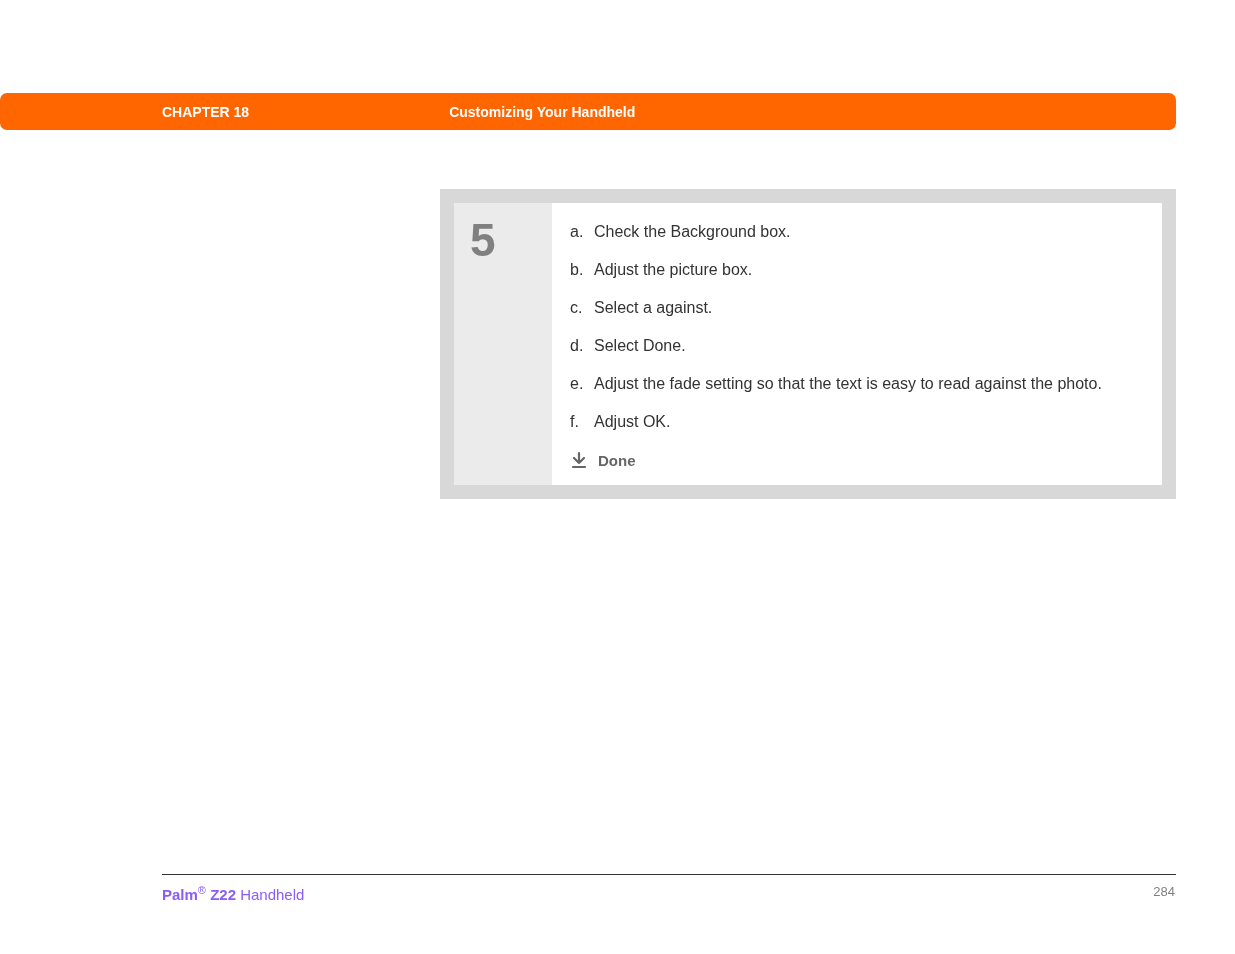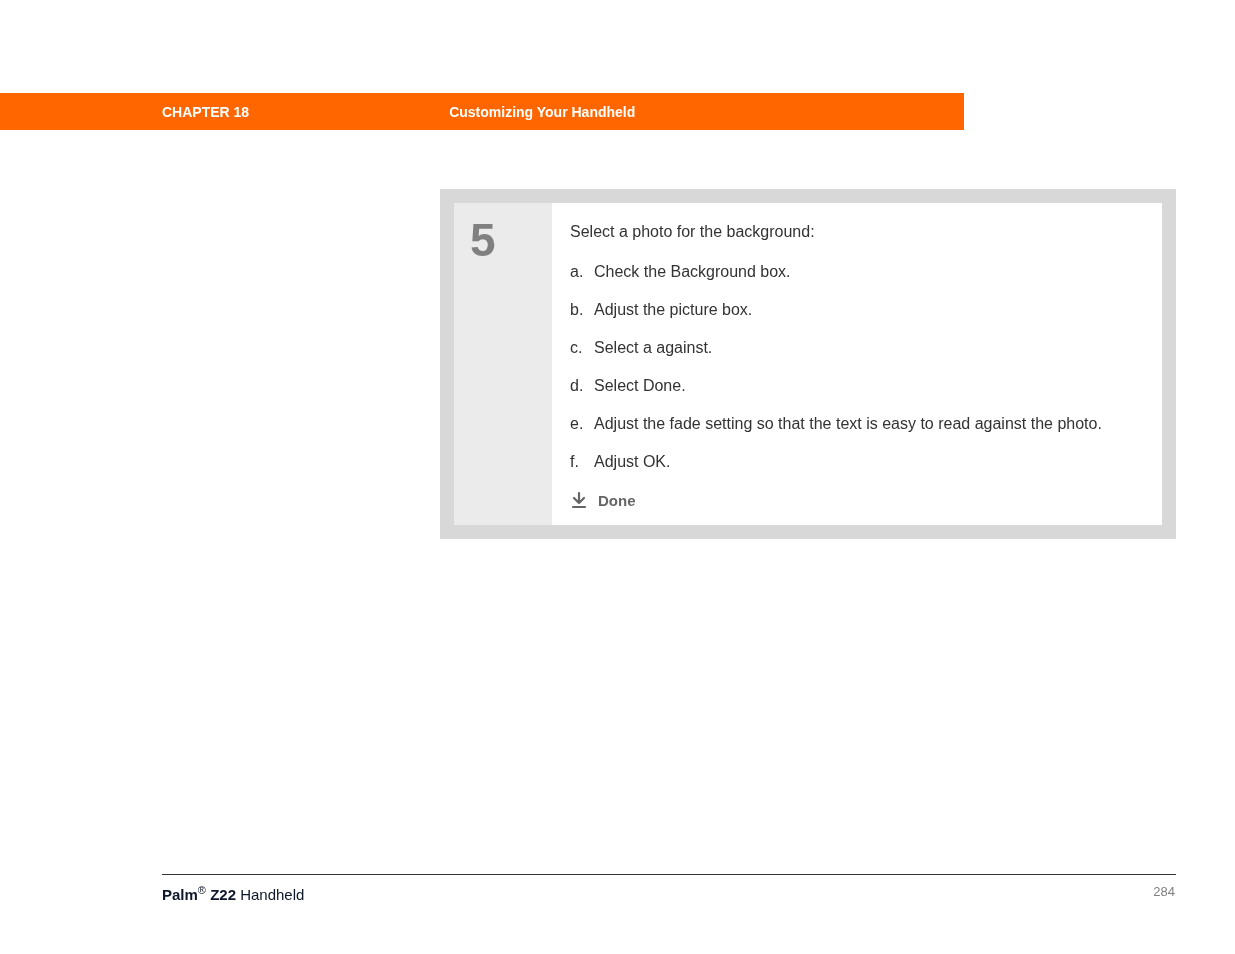--- a/index.html
+++ b/index.html
@@ -11,25 +11,26 @@
       font-family: Arial, Helvetica, sans-serif;
       background: #ffffff;
       width: 1235px;
       height: 954px;
       position: relative;
     }
     .header-bar {
       position: absolute;
       top: 93px;
       left: 0;
-      width: 964px;
+      width: 1176px;
       height: 37px;
       background: #ff6600;
       display: flex;
       align-items: center;
+      border-radius: 7px;
     }
     .chapter-label {
       color: #ffffff;
       font-weight: bold;
       font-size: 14px;
       margin-left: 162px;
     }
     .section-title {
       color: #ffffff;
       font-weight: bold;
@@ -104,21 +105,21 @@
       left: 162px;
       width: 1014px;
       height: 1px;
       background: #333333;
     }
     .footer-left {
       position: absolute;
       top: 884px;
       left: 162px;
       font-size: 15px;
-      color: #0f172a;
+      color: #8b5cf6;
     }
     .footer-left .brand {
       font-weight: bold;
     }
     .footer-left .reg {
       font-size: 11px;
       vertical-align: super;
     }
     .footer-right {
       position: absolute;
@@ -135,21 +136,20 @@
   <span class="chapter-label">CHAPTER 18</span>
   <span class="section-title">Customizing Your Handheld</span>
 </div>
 
 <div class="step-box">
   <div class="step-inner">
     <div class="step-number-col">
       <div class="step-number">5</div>
     </div>
     <div class="step-content-col">
-      <div class="step-title">Select a photo for the background:</div>
       <ol class="step-list">
         <li>
           <span class="marker">a.</span>
           <span>Check the Background box.</span>
         </li>
         <li>
           <span class="marker">b.</span>
           <span>Adjust the picture box.</span>
         </li>
         <li>

